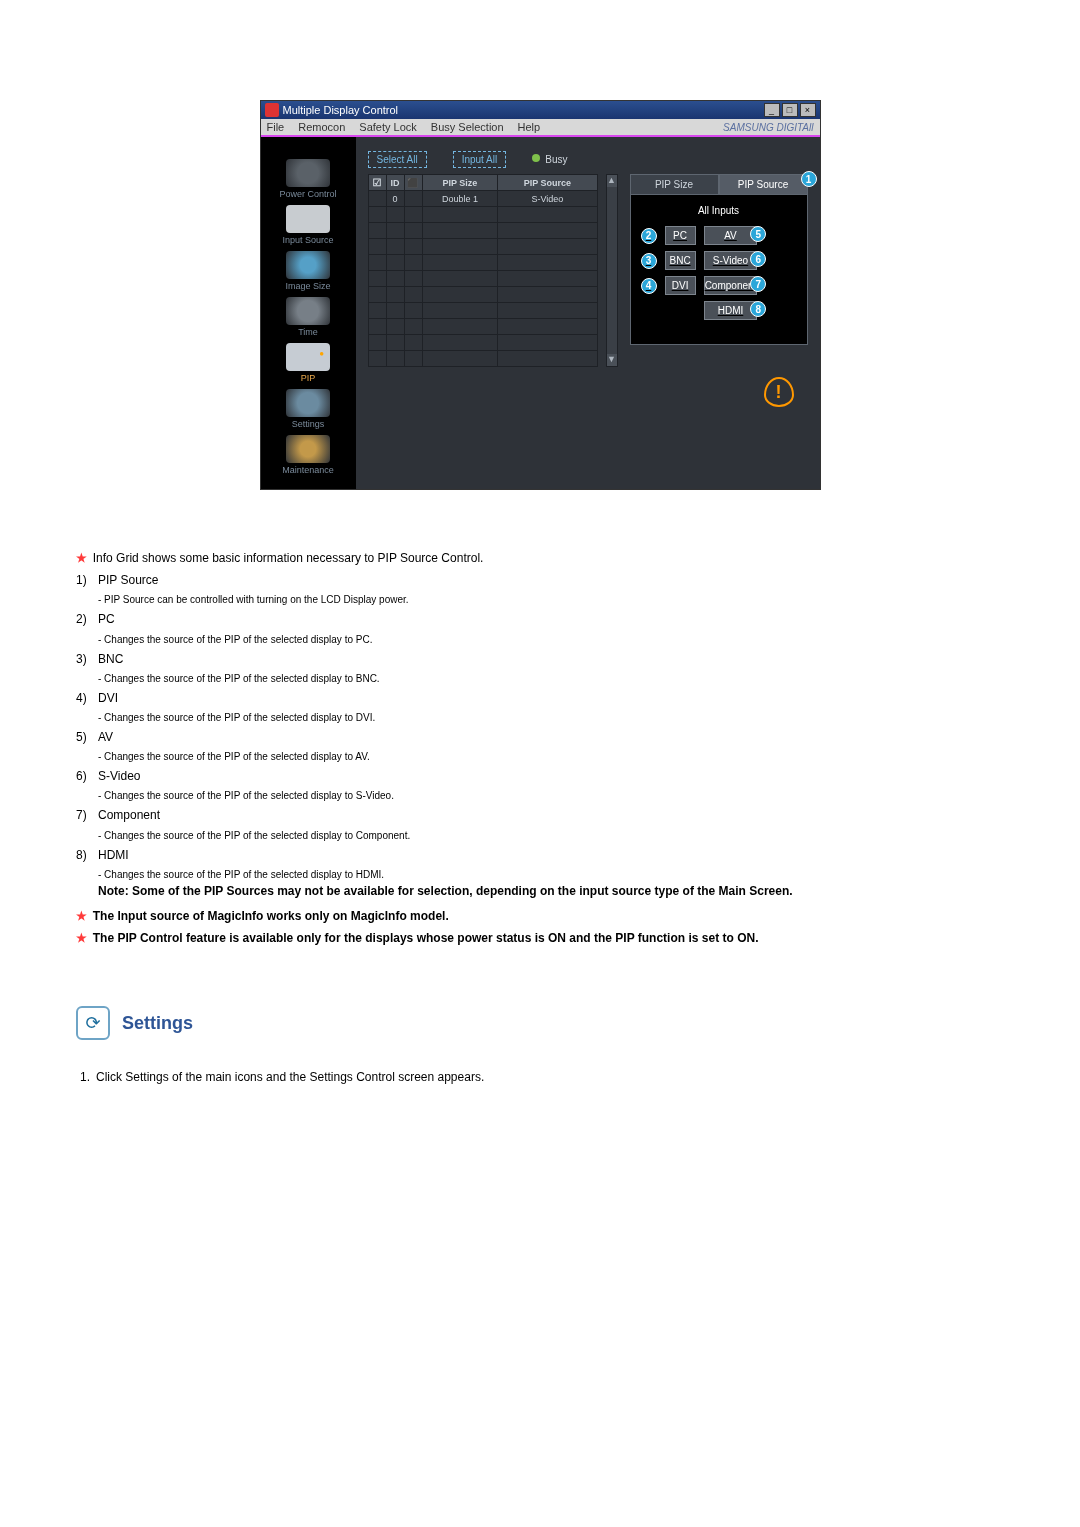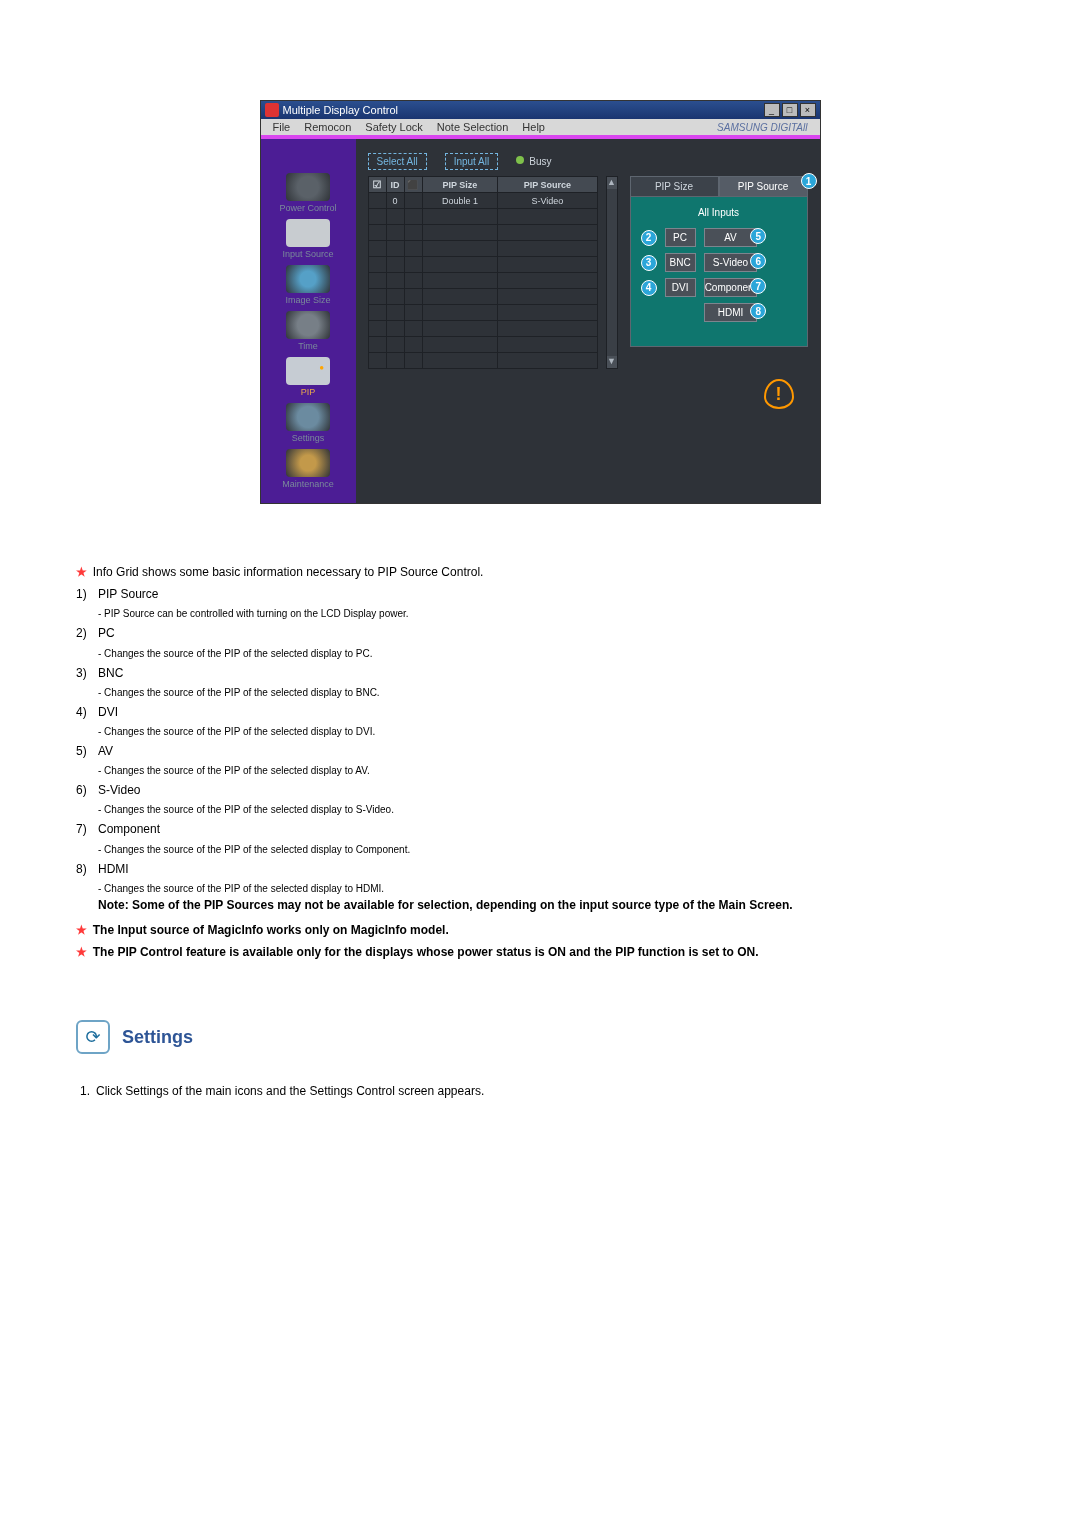--- a/index.html
+++ b/index.html
@@ -7,41 +7,41 @@
   .page { width: 1080px; margin: 0 auto; padding: 100px 70px 80px 70px; }
 
   
   .app-window { width: 561px; margin: 0 auto 60px auto; border: 1px solid #333; background: #cfcfcf; }
   .titlebar { background: linear-gradient(#2b4f8f, #1a3570); color: #fff; display: flex; align-items: center; justify-content: space-between; padding: 2px 4px; font-size: 11px; }
   .titlebar-left { display: flex; align-items: center; gap: 4px; }
   .titlebar-icon { width: 14px; height: 14px; background: #d33; border-radius: 2px; }
   .titlebar-btns { display: flex; gap: 2px; }
   .titlebar-btn { width: 16px; height: 14px; background: #bcbcbc; border: 1px solid #333; font-size: 9px; line-height: 12px; text-align: center; color: #000; }
 
-  .menubar { background: #d8d8d8; display: flex; align-items: center; font-size: 11px; color: #333; padding: 2px 12px; justify-content: space-between; border-bottom: 4px solid #d946ef; }
+  .menubar { background: #d8d8d8; display: flex; align-items: center; font-size: 11px; color: #333; padding: 2px 6px; justify-content: space-between; border-bottom: 2px solid #d946ef; }
   .menubar-left { display: flex; gap: 14px; }
   .brand { font-style: italic; color: #5a6fa0; font-size: 10px; }
 
   .app-body { display: flex; background: #2e3238; }
-  .sidebar { width: 95px; background: #4c1d95; padding: 34px 0 8px 0; }
+  .sidebar { width: 95px; background: #000000; padding: 22px 0 8px 0; }
   .nav-item { text-align: center; margin-bottom: 6px; cursor: pointer; }
   .nav-icon { width: 44px; height: 28px; margin: 0 auto 2px auto; border-radius: 4px; display: flex; align-items: center; justify-content: center; }
   .nav-icon-power { background: radial-gradient(circle,#5a6168 40%,#2f3338 100%); }
   .nav-icon-input { background: #c8ccd0; font-size: 8px; color:#444; }
   .nav-icon-image { background: radial-gradient(circle,#55a0c7 30%,#2f3338 100%); }
   .nav-icon-time  { background: radial-gradient(circle,#777f87 40%,#2f3338 100%); }
   .nav-icon-pip   { background: #c6ccd3; position:relative; }
   .nav-icon-pip::after{ content:"●"; color:#ffa500; font-size:8px; position:absolute; right:6px; top:6px;}
   .nav-icon-settings{ background: radial-gradient(circle,#6b8ba0 40%,#2f3338 100%); }
   .nav-icon-maint { background: radial-gradient(circle,#c3994a 30%,#2f3338 100%); }
   .nav-label { font-size: 9px; color: #7a8a9a; }
   .nav-label.active { color: #e8a84c; }
 
   .main-panel { flex: 1; padding: 14px 12px 12px 12px; position: relative; }
-  .toolbar { display: flex; align-items: center; gap: 18px; margin-bottom: 6px; }
+  .toolbar { display: flex; align-items: center; gap: 26px; margin-bottom: 6px; }
   .btn-dashed { border: 1px dashed #74b6e0; color: #74b6e0; font-size: 10px; padding: 2px 8px; background: transparent; cursor:pointer; }
   .busy { display: flex; gap: 5px; color: #cfd6dd; font-size: 10px; }
   .busy-dot { width: 8px; height: 8px; border-radius: 50%; background: #7fc14b; }
 
   .work { display: flex; gap: 8px; }
   .grid-wrap { width: 230px; }
   table.grid { border-collapse: collapse; width: 100%; font-size: 9px; color: #cfd6dd; }
   table.grid th, table.grid td { border: 1px solid #1e2126; height: 16px; text-align: center; }
   table.grid th { background: #444a52; }
   table.grid th.chk, table.grid td.chk { width: 18px; }
@@ -54,21 +54,21 @@
   .vscroll { width:12px; background:#3a3f46; border:1px solid #1e2126; display:flex; flex-direction:column;}
   .vscroll .arrow{ height:12px; text-align:center; font-size:9px; color:#aeb6bf; background:#4a5058; cursor:pointer;}
   .vscroll .track{ flex:1; }
 
   .detail { flex:1; padding-left: 4px; }
   .tabs { display:flex; }
   .tab { flex:1; text-align:center; color:#cfd6dd; font-size:10px; padding:4px 0; border:1px solid #5e6670; background:#3c424a; cursor:pointer; position:relative;}
   .tab.active { background:#555c66; color:#fff;}
   .callout { position:absolute; top:-4px; right:-10px; width:16px; height:16px; border-radius:50%; background:#2ba6d9; color:#fff; font-size:10px; font-weight:bold; display:flex; align-items:center; justify-content:center; border:1px solid #fff;}
 
-  .panel { border:1px solid #5e6670; border-top:none; background:#0f766e; padding:10px; min-height: 150px;}
+  .panel { border:1px solid #5e6670; border-top:none; background:#000000; padding:10px; min-height: 150px; text-decoration: underline;}
   .panel-title { text-align:center; color:#fff; font-size:10px; margin-bottom:10px;}
   .panel-grid { display:grid; grid-template-columns:auto 1fr auto 1fr; gap:6px 8px; align-items:center; }
   .num-circ { width:16px; height:16px; border:1px solid #fff; border-radius:50%; background:#2ba6d9; display:flex; align-items:center; justify-content:center; color:#fff; font-size:10px; font-weight:bold;}
   .opt-btn { border:1px solid #7d858e; background:#4a5058; color:#fff; font-size:10px; text-align:center; padding:3px 0; cursor:pointer; }
 
   .footer-exclaim { display:flex; justify-content:flex-end; padding:10px 14px 14px 0; }
   .exclaim-icon { width:30px; height:30px; border-radius:50% 50% 50% 50%/60% 60% 40% 40%; border:2px solid #ff9800; display:flex; align-items:center; justify-content:center; color:#ff9800; font-weight:bold; font-size:18px;}
 
   
   .star { color:#ff3a3a; font-weight:bold; margin-right:6px;}
@@ -102,21 +102,21 @@
         <span class="titlebar-btn">□</span>
         <span class="titlebar-btn">×</span>
       </div>
     </div>
 
     <div class="menubar">
       <div class="menubar-left">
         <span>File</span>
         <span>Remocon</span>
         <span>Safety Lock</span>
-        <span>Note Selection</span>
+        <span>Busy Selection</span>
         <span>Help</span>
       </div>
       <span class="brand">SAMSUNG DIGITAll</span>
     </div>
 
     <div class="app-body">
       <div class="sidebar">
         <div class="nav-item">
           <div class="nav-icon nav-icon-power"></div>
           <div class="nav-label">Power Control</div>

